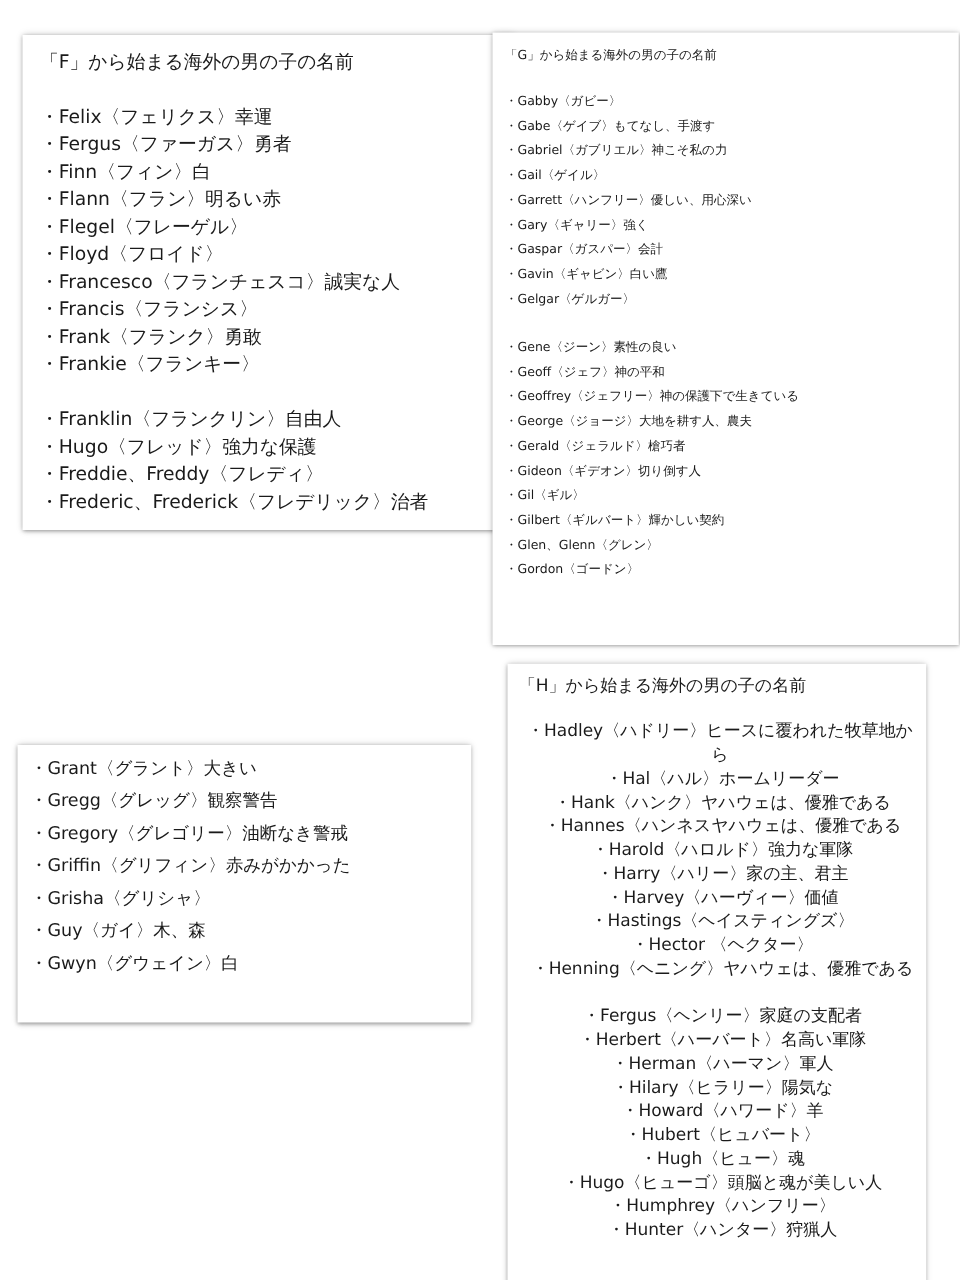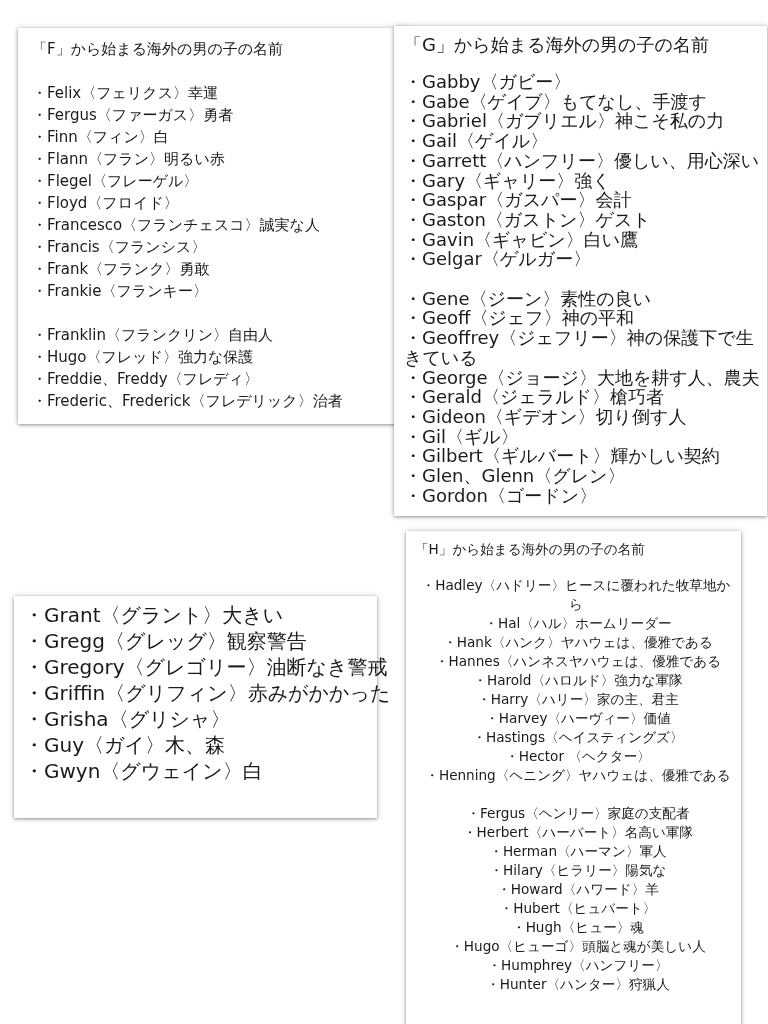--- a/index.html
+++ b/index.html
@@ -18,33 +18,33 @@
   .card ul { list-style:none; margin:0; padding:0; }
   .card li { white-space:nowrap; }
   .card li.gap { height:1em; }
   .card li.wrap { white-space:normal; }
 
   #card-f { left:18px; top:28px; width:394px; height:396px; padding:10px 0 0 14px; font-size:15px; }
   #card-f .title { line-height:22px; margin-bottom:22px; }
   #card-f li { line-height:22px; }
   #card-f li.gap { height:22px; }
 
-  #card-g { left:394px; top:26px; width:373px; height:490px; padding:9px 0 0 10px; font-size:18px; }
+  #card-g { left:394px; top:26px; width:373px; height:490px; padding:9px 0 0 10px; font-size:10px; }
   #card-g .title { line-height:20px; margin-bottom:17px; }
   #card-g li { line-height:19.7px; }
   #card-g li.gap { height:19.7px; }
   #card-g li.wrap { width:355px; }
 
   #card-h { left:406px; top:531px; width:335px; height:529px; padding:8px 0 0 9px; font-size:13.6px; }
   #card-h .title { line-height:20px; margin-bottom:17px; }
   #card-h li { line-height:19px;text-align:center; }
   #card-h li.gap { height:19px; }
   #card-h li.wrap { width:322px; }
 
-  #card-g2 { left:14px; top:596px; width:363px; height:222px; padding:6px 0 0 10px; font-size:20px; }
+  #card-g2 { left:14px; top:596px; width:363px; height:222px; padding:6px 0 0 10px; font-size:14px; }
   #card-g2 li { line-height:26px; }
 </style>
 </head>
 <body>
 
 <div class="card" id="card-f">
   <div class="title">「F」から始まる海外の男の子の名前</div>
   <ul>
     <li>・Felix〈フェリクス〉幸運</li>
     <li>・Fergus〈ファーガス〉勇者</li>
@@ -67,21 +67,20 @@
 <div class="card" id="card-g">
   <div class="title">「G」から始まる海外の男の子の名前</div>
   <ul>
     <li>・Gabby〈ガビー〉</li>
     <li>・Gabe〈ゲイブ〉もてなし、手渡す</li>
     <li>・Gabriel〈ガブリエル〉神こそ私の力</li>
     <li>・Gail〈ゲイル〉</li>
     <li>・Garrett〈ハンフリー〉優しい、用心深い</li>
     <li>・Gary〈ギャリー〉強く</li>
     <li>・Gaspar〈ガスパー〉会計</li>
-    <li>・Gaston〈ガストン〉ゲスト</li>
     <li>・Gavin〈ギャビン〉白い鷹</li>
     <li>・Gelgar〈ゲルガー〉</li>
     <li class="gap"></li>
     <li>・Gene〈ジーン〉素性の良い</li>
     <li>・Geoff〈ジェフ〉神の平和</li>
     <li class="wrap">・Geoffrey〈ジェフリー〉神の保護下で生きている</li>
     <li>・George〈ジョージ〉大地を耕す人、農夫</li>
     <li>・Gerald〈ジェラルド〉槍巧者</li>
     <li>・Gideon〈ギデオン〉切り倒す人</li>
     <li>・Gil〈ギル〉</li>

